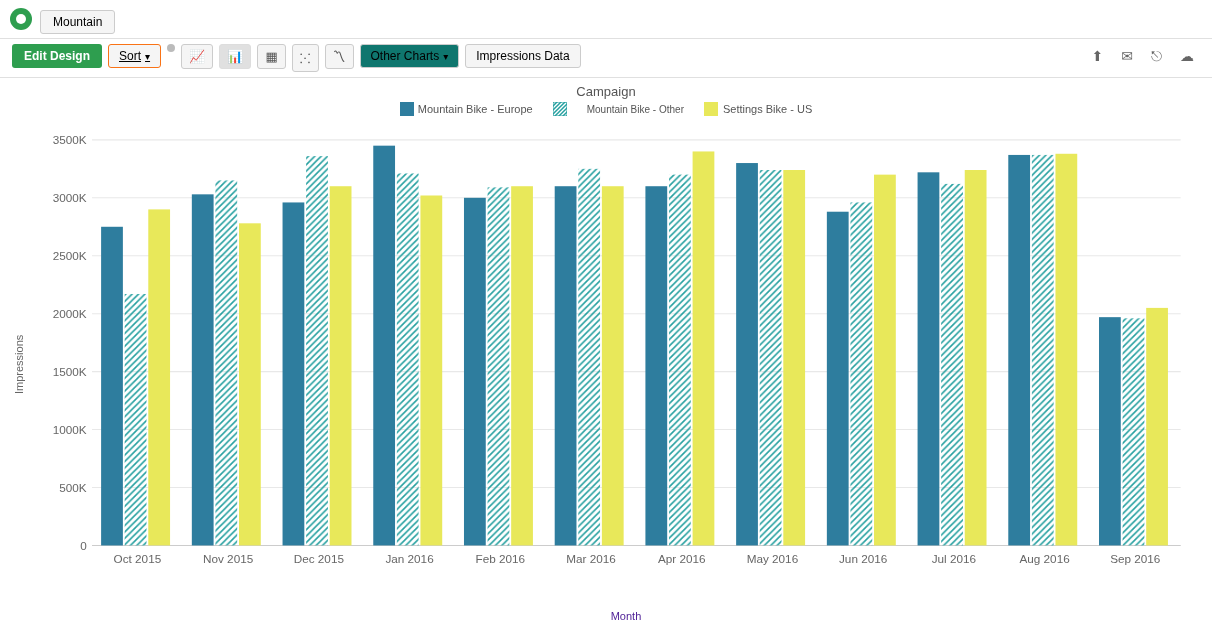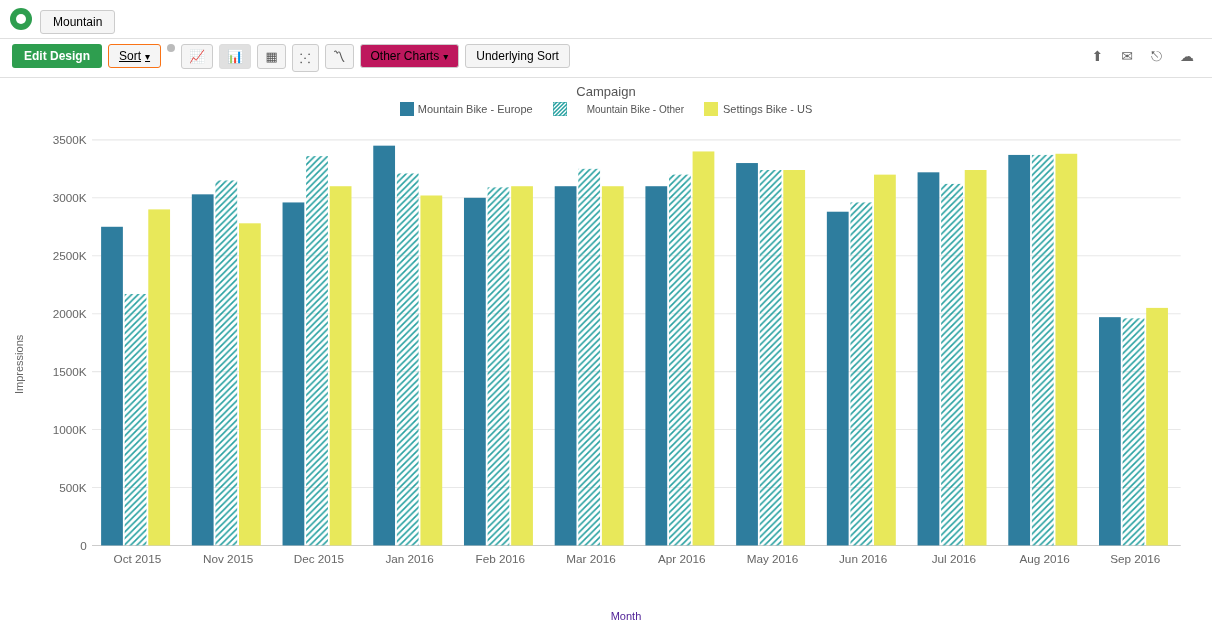--- a/index.html
+++ b/index.html
@@ -22,25 +22,25 @@
   <button style="border:1px solid #f97316; background:#f5f5f5; padding:4px 10px; cursor:pointer; font-size:12px; border-radius:3px; display:flex; align-items:center; gap:4px;text-decoration:underline;">
     <span>Sort</span>
     <span style="font-size:10px;">▾</span>
   </button>
   <div style="width:8px; height:8px; background:#bbb; border-radius:50%;"></div>
   <button style="border:1px solid #ccc; background:#f5f5f5; padding:4px 7px; cursor:pointer; font-size:13px; border-radius:3px; color:#555;">📈</button>
   <button style="border:1px solid #ddd; background:#e0e0e0; padding:4px 7px; cursor:pointer; font-size:13px; border-radius:3px; color:#555;">📊</button>
   <button style="border:1px solid #ccc; background:#f5f5f5; padding:4px 7px; cursor:pointer; font-size:13px; border-radius:3px; color:#555;">▦</button>
   <button style="border:1px solid #ccc; background:#f5f5f5; padding:4px 7px; cursor:pointer; font-size:13px; border-radius:3px; color:#555;">⁙</button>
   <button style="border:1px solid #ccc; background:#f5f5f5; padding:4px 7px; cursor:pointer; font-size:13px; border-radius:3px; color:#555;">〽</button>
-  <button style="border:1px solid #ccc; background:#be185d; padding:4px 10px; cursor:pointer; font-size:12px; border-radius:3px; display:flex; align-items:center; gap:4px;">
+  <button style="border:1px solid #ccc; background:#0f766e; padding:4px 10px; cursor:pointer; font-size:12px; border-radius:3px; display:flex; align-items:center; gap:4px;">
     <span>Other Charts</span>
     <span style="font-size:10px;">▾</span>
   </button>
-  <button style="border:1px solid #ccc; background:#f5f5f5; padding:4px 10px; cursor:pointer; font-size:12px; border-radius:3px;">Underlying Sort</button>
+  <button style="border:1px solid #ccc; background:#f5f5f5; padding:4px 10px; cursor:pointer; font-size:12px; border-radius:3px;">Impressions Data</button>
   <div style="flex:1;"></div>
   <button style="border:none; background:transparent; padding:4px 6px; cursor:pointer; font-size:14px; color:#666;">⬆</button>
   <button style="border:none; background:transparent; padding:4px 6px; cursor:pointer; font-size:14px; color:#666;">✉</button>
   <button style="border:none; background:transparent; padding:4px 6px; cursor:pointer; font-size:14px; color:#666;">⎋</button>
   <button style="border:none; background:transparent; padding:4px 6px; cursor:pointer; font-size:14px; color:#666;">☁</button>
 </div>
 
 <div style="padding: 6px 10px 4px 10px; height: calc(636px - 88px); display:flex; flex-direction:column;align-items:center;">
 
   <div style="display:flex; flex-direction:column; align-items:center; margin-bottom:4px;">

